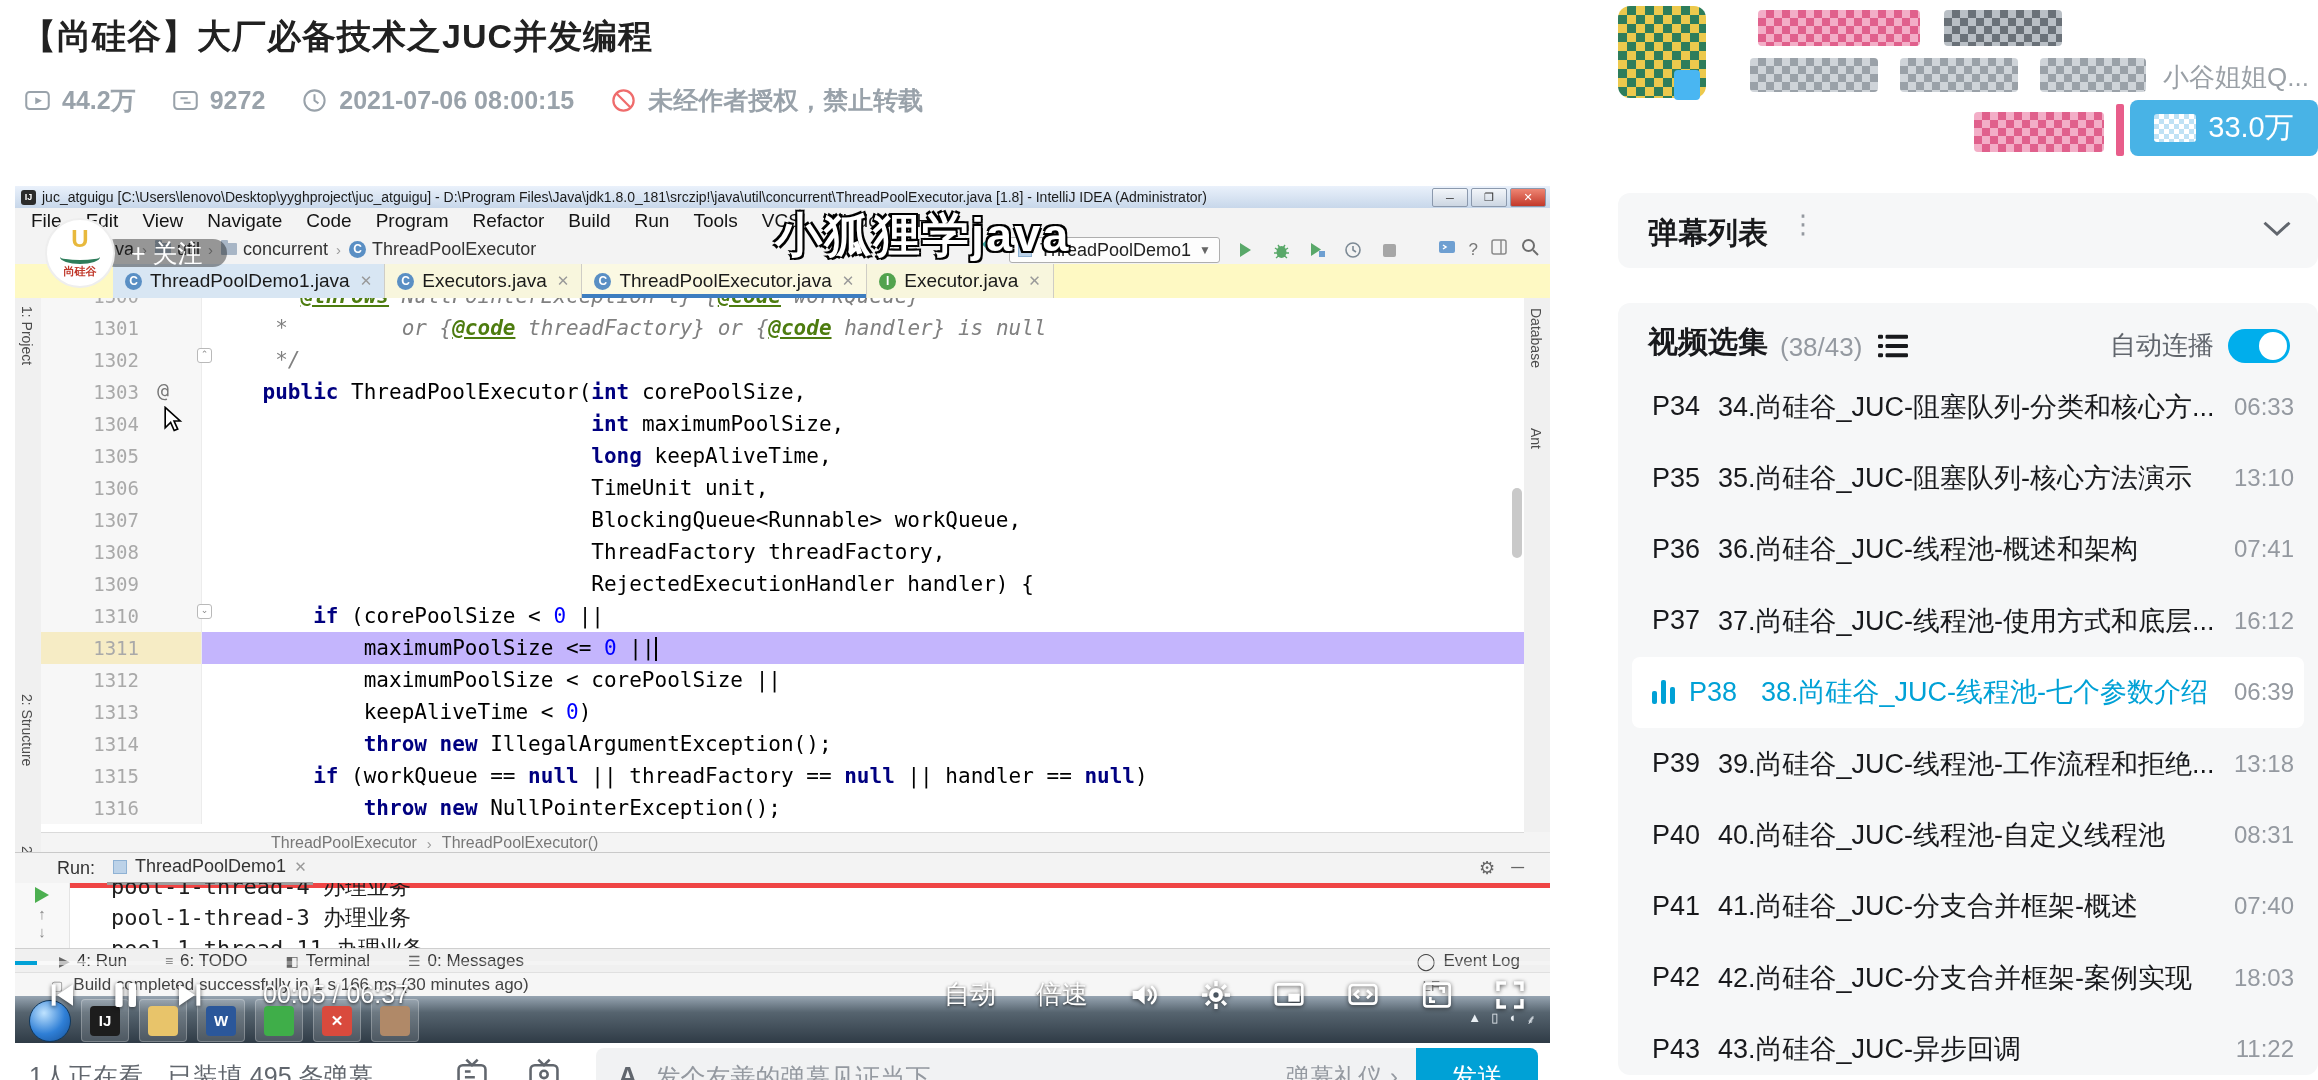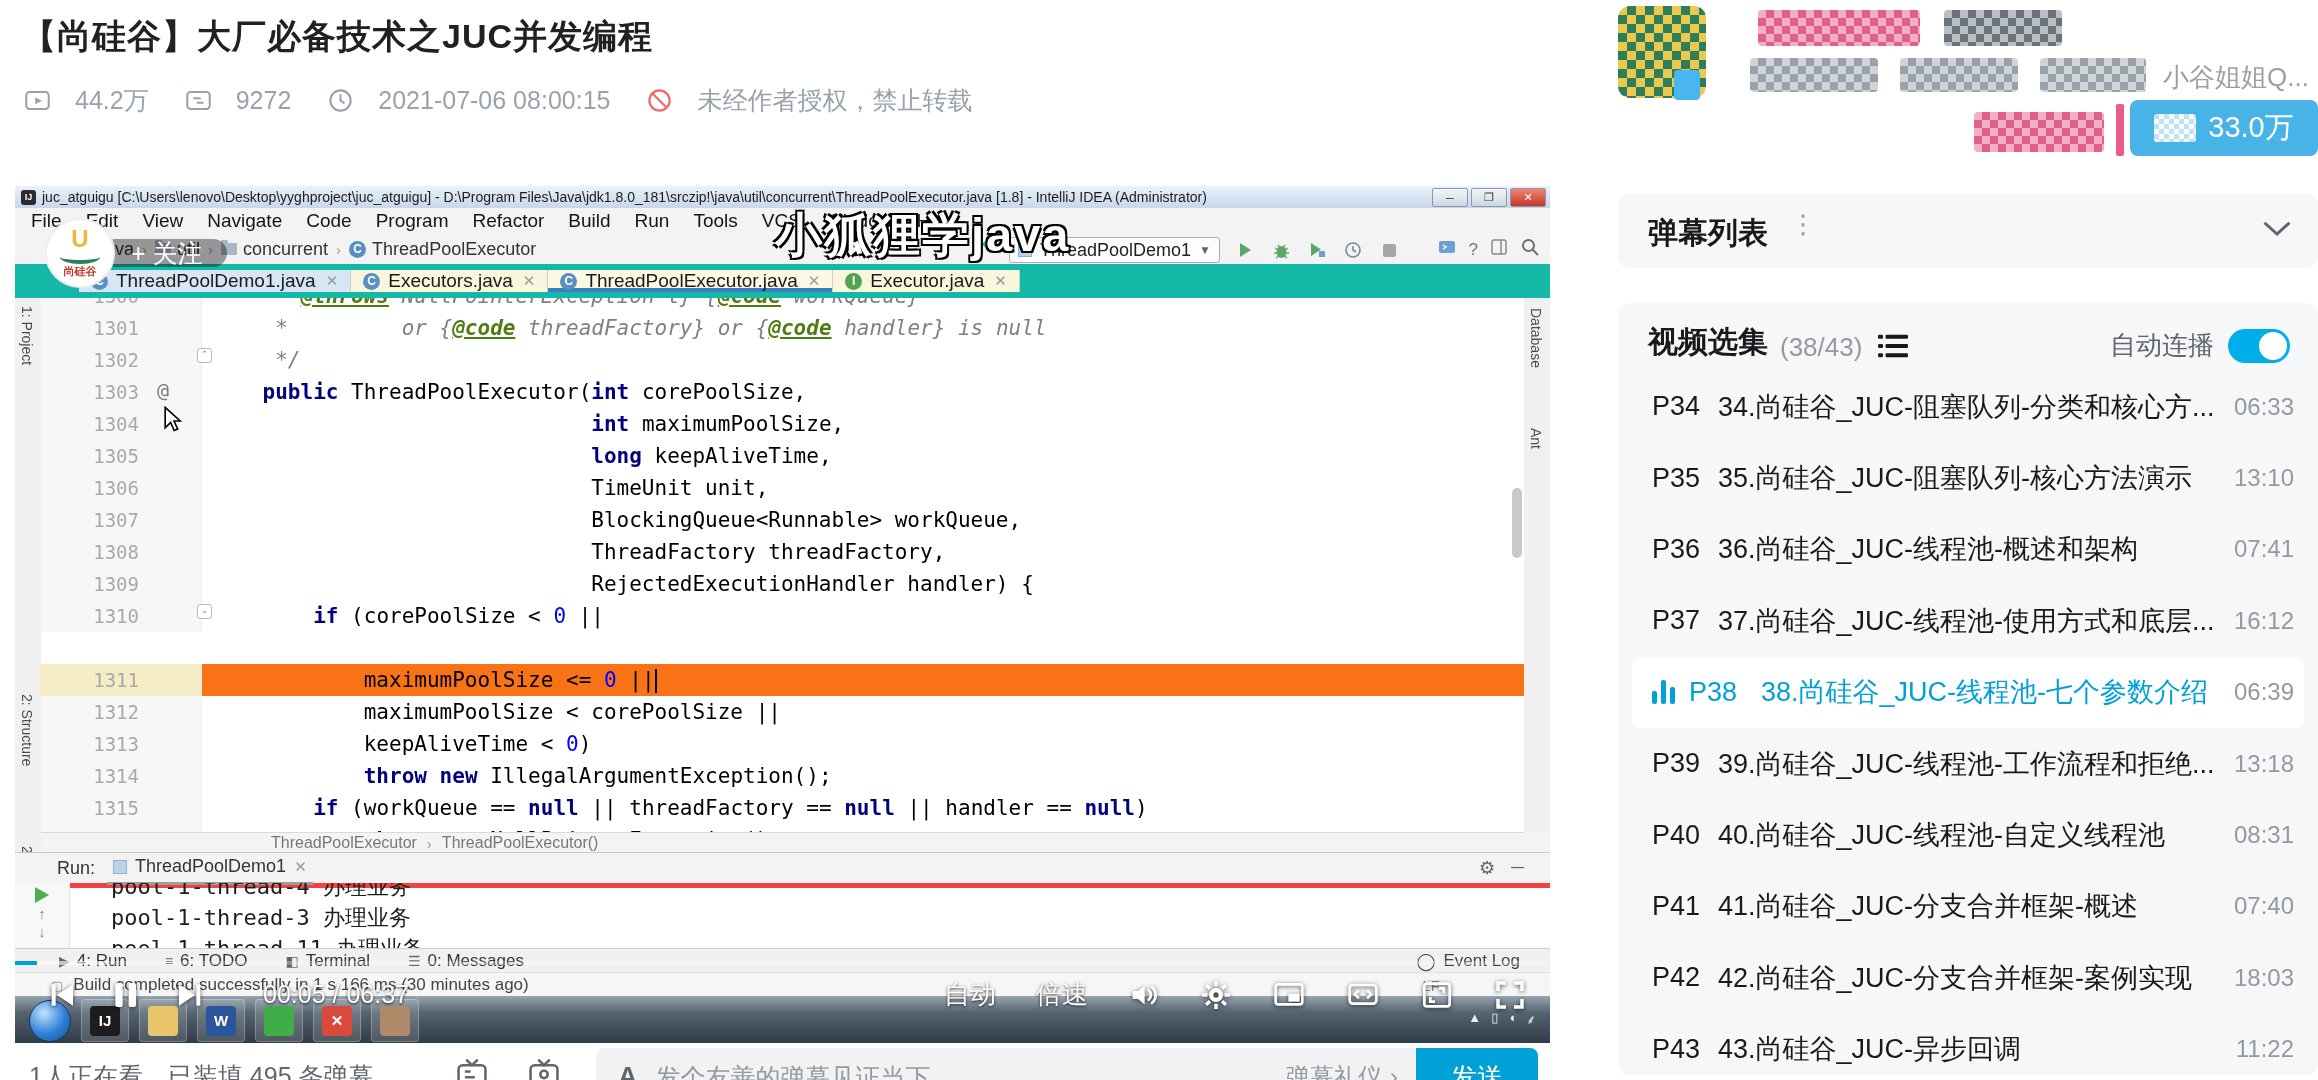--- a/index.html
+++ b/index.html
@@ -2,21 +2,21 @@
 <html><head>
 <meta charset="utf-8">
 <style>
   html,body{margin:0;padding:0;background:#fff;}
   .page{position:relative;width:2318px;height:1080px;overflow:hidden;
         font-family:"Liberation Sans",sans-serif;background:#fff;}
 
   
   .vid-title{position:absolute;left:22px;top:14px;font-size:34px;font-weight:700;color:#212121;letter-spacing:1px;}
   .stats{position:absolute;left:24px;top:84px;display:flex;gap:36px;align-items:center;color:#99a2aa;font-size:25px;}
-  .stat{display:flex;gap:24px;align-items:center;}
+  .stat{display:flex;gap:11px;align-items:center;font-weight:bold;}
   .stat svg{display:block;}
   .stat.notice{color:#99a2aa;}
 
   
   .player{position:absolute;left:15px;top:186px;width:1535px;height:857px;background:#111;overflow:hidden;}
   .ide{position:absolute;inset:0;background:#f4f4f4;}
 
   .win-titlebar{position:absolute;left:0;top:0;right:0;height:22px;background:linear-gradient(#eaf1fb,#c7d7ea);
     display:flex;align-items:center;font-size:14px;color:#1b1b1b;padding-left:6px;gap:6px;white-space:nowrap;overflow:hidden;}
   .app-ico{width:15px;height:15px;background:#2b2b2b;border-radius:3px;color:#fff;font-size:9px;font-weight:700;
@@ -39,39 +39,39 @@
     display:flex;align-items:center;justify-content:center;flex:none;}
   .class-ico.iface{background:#52a34f;}
   .run-widget{position:absolute;right:150px;top:51px;display:flex;align-items:center;gap:14px;}
   .run-select{height:24px;min-width:188px;border:1px solid #aeaeae;border-radius:3px;background:#fdfdfd;
     display:flex;align-items:center;gap:8px;padding:0 8px;font-size:18px;color:#222;}
   .mini-sq{width:12px;height:12px;background:#bcd2e8;border:1px solid #8fb2d4;flex:none;}
   .caret-down{font-size:12px;color:#666;margin-left:auto;}
   .tb-ico{width:22px;height:22px;display:flex;align-items:center;justify-content:center;}
   .toolbar-right-extra{position:absolute;right:10px;top:51px;display:flex;gap:12px;align-items:center;color:#777;font-size:17px;}
 
-  .tabbar{position:absolute;left:0;top:78px;right:0;height:34px;background:#14b8a6;border-bottom:1px solid #c9c7c3;
-    display:flex;padding-left:64px;align-items:center;}
+  .tabbar{position:absolute;left:0;top:78px;right:0;height:34px;background:#fef9c3;border-bottom:1px solid #c9c7c3;
+    display:flex;padding-left:98px;}
   .tab{display:flex;align-items:center;gap:8px;padding:0 12px;font-size:19px;color:#1a1a1a;
     background:#f8f6dd;border-right:1px solid #cfcdc6;white-space:nowrap;}
   .tab.project{background:#d8e6f3;}
   .tab.active{background:#fbf9e3;box-shadow:inset 0 -4px 0 #3d7dc0;}
   .tab .tab-x{color:#999;font-size:15px;margin-left:2px;}
 
   
   .stripe-left{position:absolute;left:0;top:112px;width:26px;height:674px;background:#f0f0f0;border-right:1px solid #dcdcdc;}
   .stripe-right{position:absolute;right:0;top:112px;width:26px;height:534px;background:#f0f0f0;border-left:1px solid #dcdcdc;}
   .vlabel{writing-mode:vertical-rl;font-size:14px;color:#4c4c4c;position:absolute;left:4px;white-space:nowrap;}
   .editor{position:absolute;left:26px;top:112px;width:1483px;height:534px;background:#fff;overflow:hidden;}
   .code-rows{position:absolute;left:0;top:-18px;right:0;}
   .code-row{display:flex;height:32px;line-height:32px;font-family:"DejaVu Sans Mono",monospace;font-size:21px;white-space:pre;}
   .code-row .ln{width:98px;flex:none;text-align:right;padding-right:14px;color:#a9a9a9;background:#f7f7f7;font-size:19px;}
   .code-row .gut{width:48px;flex:none;background:#f7f7f7;border-right:1px solid #ececec;}
   .code-row .code{flex:1;padding-left:10px;color:#000;}
-  .code-row.hl{background:#f97316;margin-top:32px;}
+  .code-row.hl{background:#c4b5fd;}
   .code-row.hl .ln,.code-row.hl .gut{background:#f6ecc5;}
   .tk-k{color:#000080;font-weight:700;}
   .tk-n{color:#0000ff;}
   .tk-d{color:#808080;font-style:italic;}
   .tk-dt{color:#4d7c0f;font-style:italic;font-weight:700;text-decoration:underline;}
   .tk-p{color:#000;}
   .caret-bar{display:inline-block;width:2px;height:24px;background:#000;vertical-align:middle;}
   .gut-at{position:absolute;left:116px;top:80px;color:#777;font-size:20px;font-family:"DejaVu Sans Mono",monospace;}
   .fold{position:absolute;left:156px;width:13px;height:13px;border:1px solid #b9b9b9;border-radius:3px;background:#fff;
     color:#888;font-size:9px;line-height:11px;text-align:center;}

